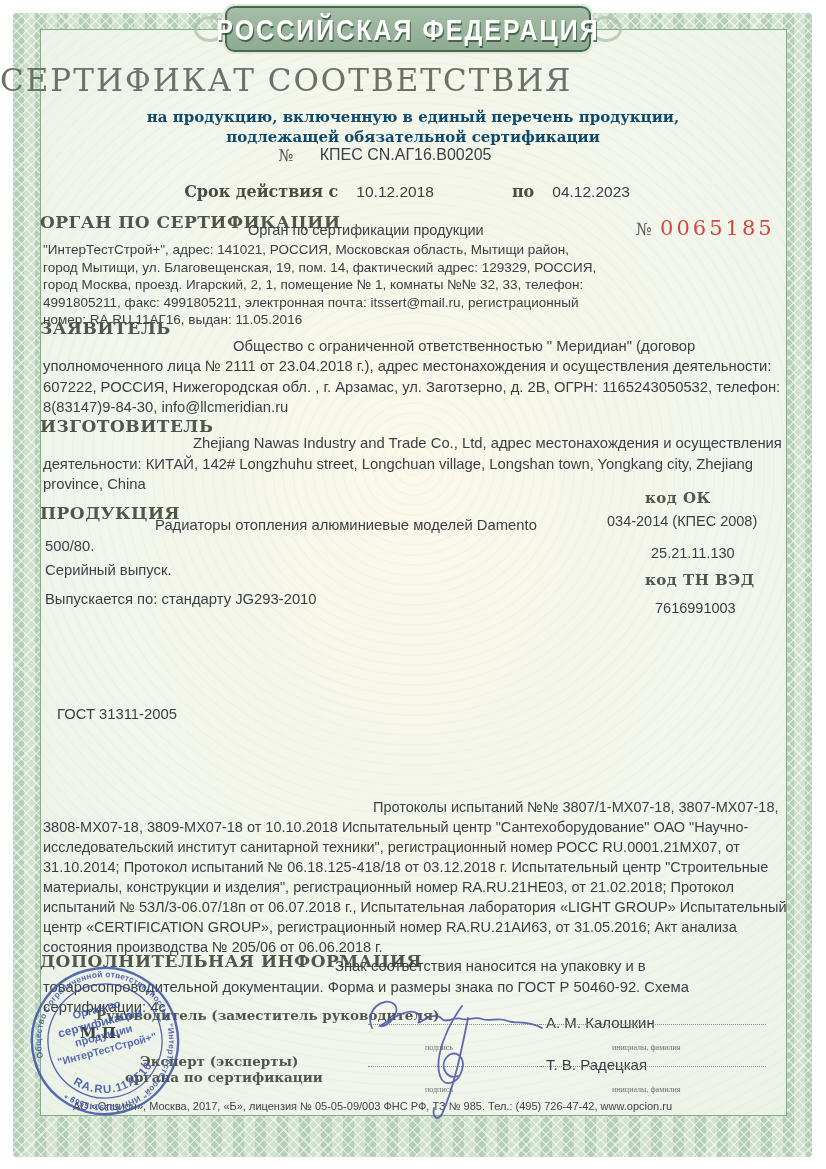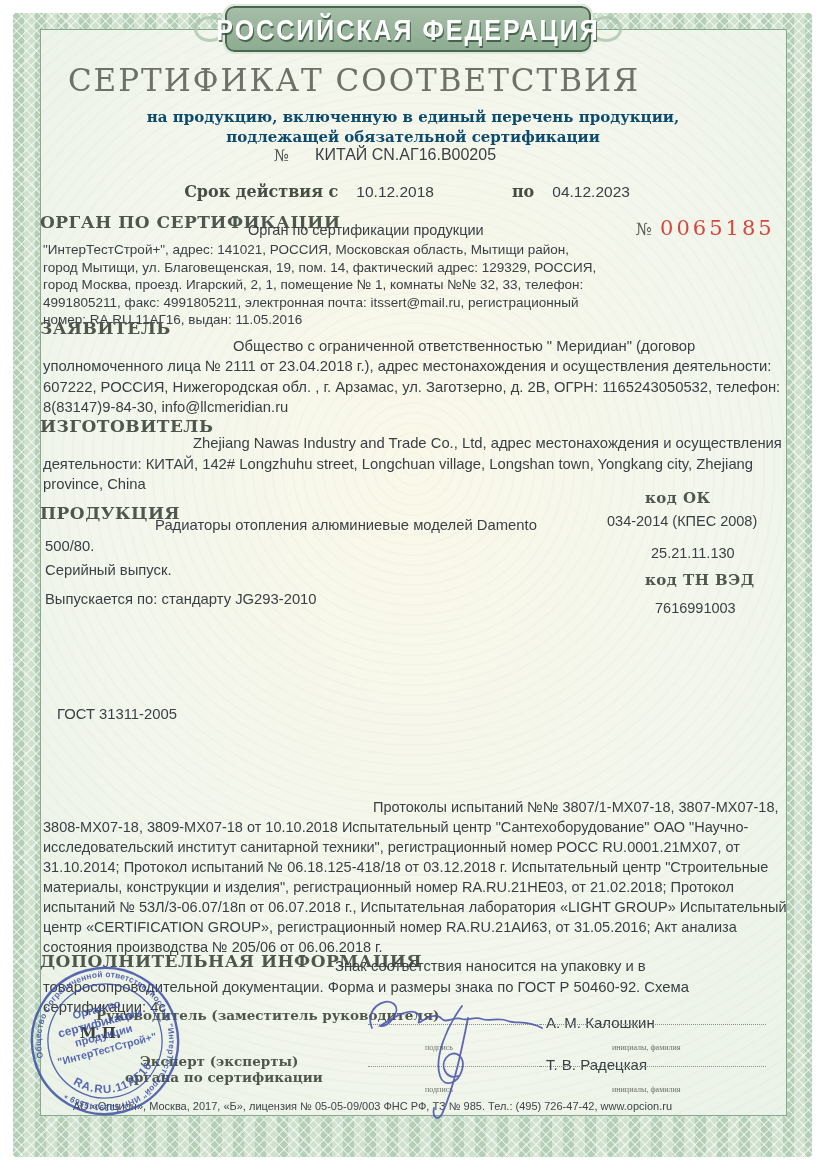--- a/index.html
+++ b/index.html
@@ -26,21 +26,21 @@
     display:flex;align-items:center;justify-content:center;}
   .plaque-text{font-weight:bold;font-size:25px;letter-spacing:2px;color:#ffffff;
     transform:scaleY(1.2);text-shadow:1px 2px 0 rgba(44,74,50,.75);white-space:nowrap;}
   .wing{position:absolute;top:16px;width:26px;height:20px;border:3px solid #aec6af;border-radius:50% 50% 50% 50%;opacity:.8;}
   .wing.left{left:194px;border-right-color:transparent;}
   .wing.right{left:590px;border-left-color:transparent;}
   .h-sec{position:absolute;font-family:"DejaVu Serif","Liberation Serif",serif;font-weight:bold;
     color:#4f564c;letter-spacing:.5px;}
   .body-txt{position:absolute;color:#3a3f44;}
 
-  .title-main{position:absolute;left:0;width:708px;top:62px;text-align:center;
+  .title-main{position:absolute;left:0;width:708px;top:62px;text-align:left;
     font-family:"DejaVu Serif","Liberation Serif",serif;font-size:31px;letter-spacing:2px;color:#6e7165;}
   .subtitle{position:absolute;left:0;width:826px;text-align:center;
     font-family:"DejaVu Serif","Liberation Serif",serif;font-weight:bold;font-size:15px;color:#0c4a6e;}
 
   .numrow{position:absolute;left:0;width:826px;top:146px;display:flex;justify-content:center;gap:26px;
     transform:translateX(-28px);font-size:16px;}
   .numrow .no{font-family:"DejaVu Serif","Liberation Serif",serif;color:#4a4f46;}
   .validity{position:absolute;left:0;width:826px;top:182px;display:flex;justify-content:center;gap:18px;
     transform:translateX(-6px);font-size:15.5px;align-items:baseline;}
   .validity .lbl{font-family:"DejaVu Serif","Liberation Serif",serif;font-weight:bold;color:#474d43;font-size:16px;}
@@ -75,21 +75,21 @@
     <div class="plaque">
       <span class="plaque-text">РОССИЙСКАЯ ФЕДЕРАЦИЯ</span>
     </div>
 
     <div class="title-main">СЕРТИФИКАТ СООТВЕТСТВИЯ</div>
     <div class="subtitle" style="top:108px;">на продукцию, включенную в единый перечень продукции,</div>
     <div class="subtitle" style="top:128px;">подлежащей обязательной сертификации</div>
 
     <div class="numrow">
       <span class="no">№</span>
-      <span>КИТАЙ CN.АГ16.В00205</span>
+      <span>КПЕС CN.АГ16.В00205</span>
     </div>
 
     <div class="validity">
       <span class="lbl">Срок действия с</span>
       <span>10.12.2018</span>
       <span class="lbl" style="margin-left:60px;">по</span>
       <span>04.12.2023</span>
     </div>
 
     <div class="h-sec" style="left:40px;top:212px;font-size:17px;">ОРГАН ПО СЕРТИФИКАЦИИ</div>

